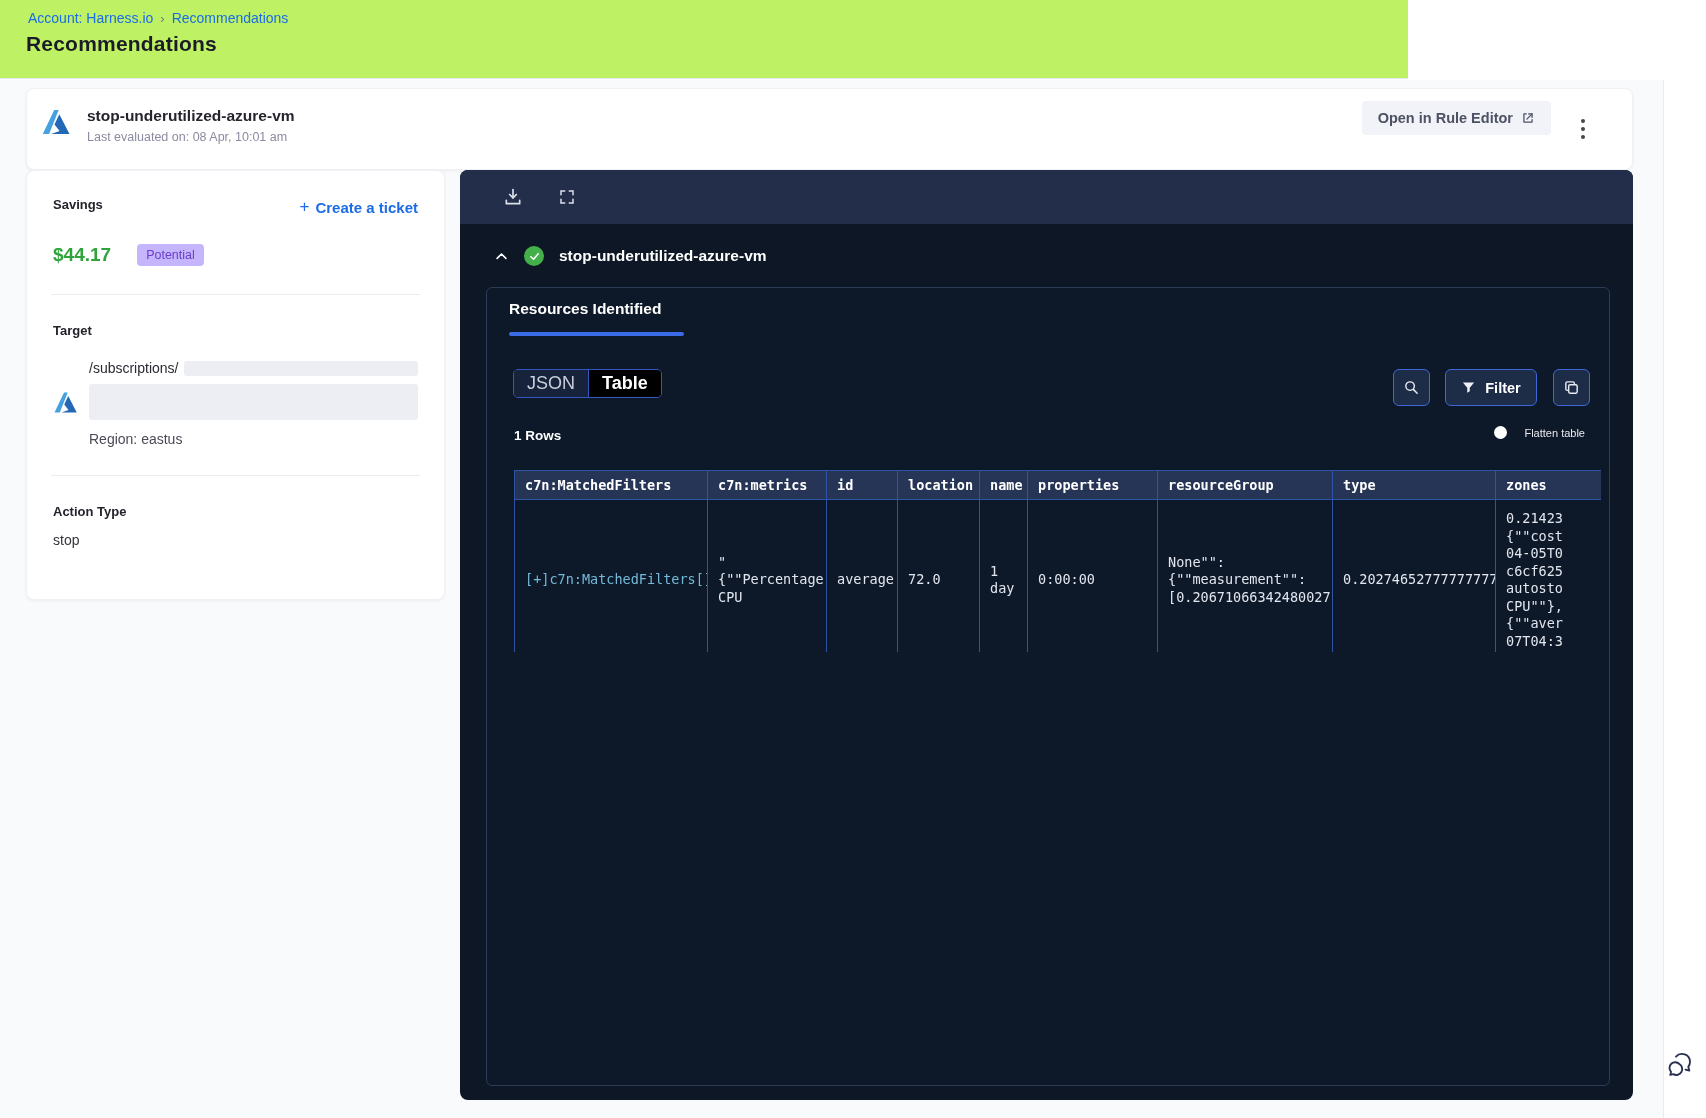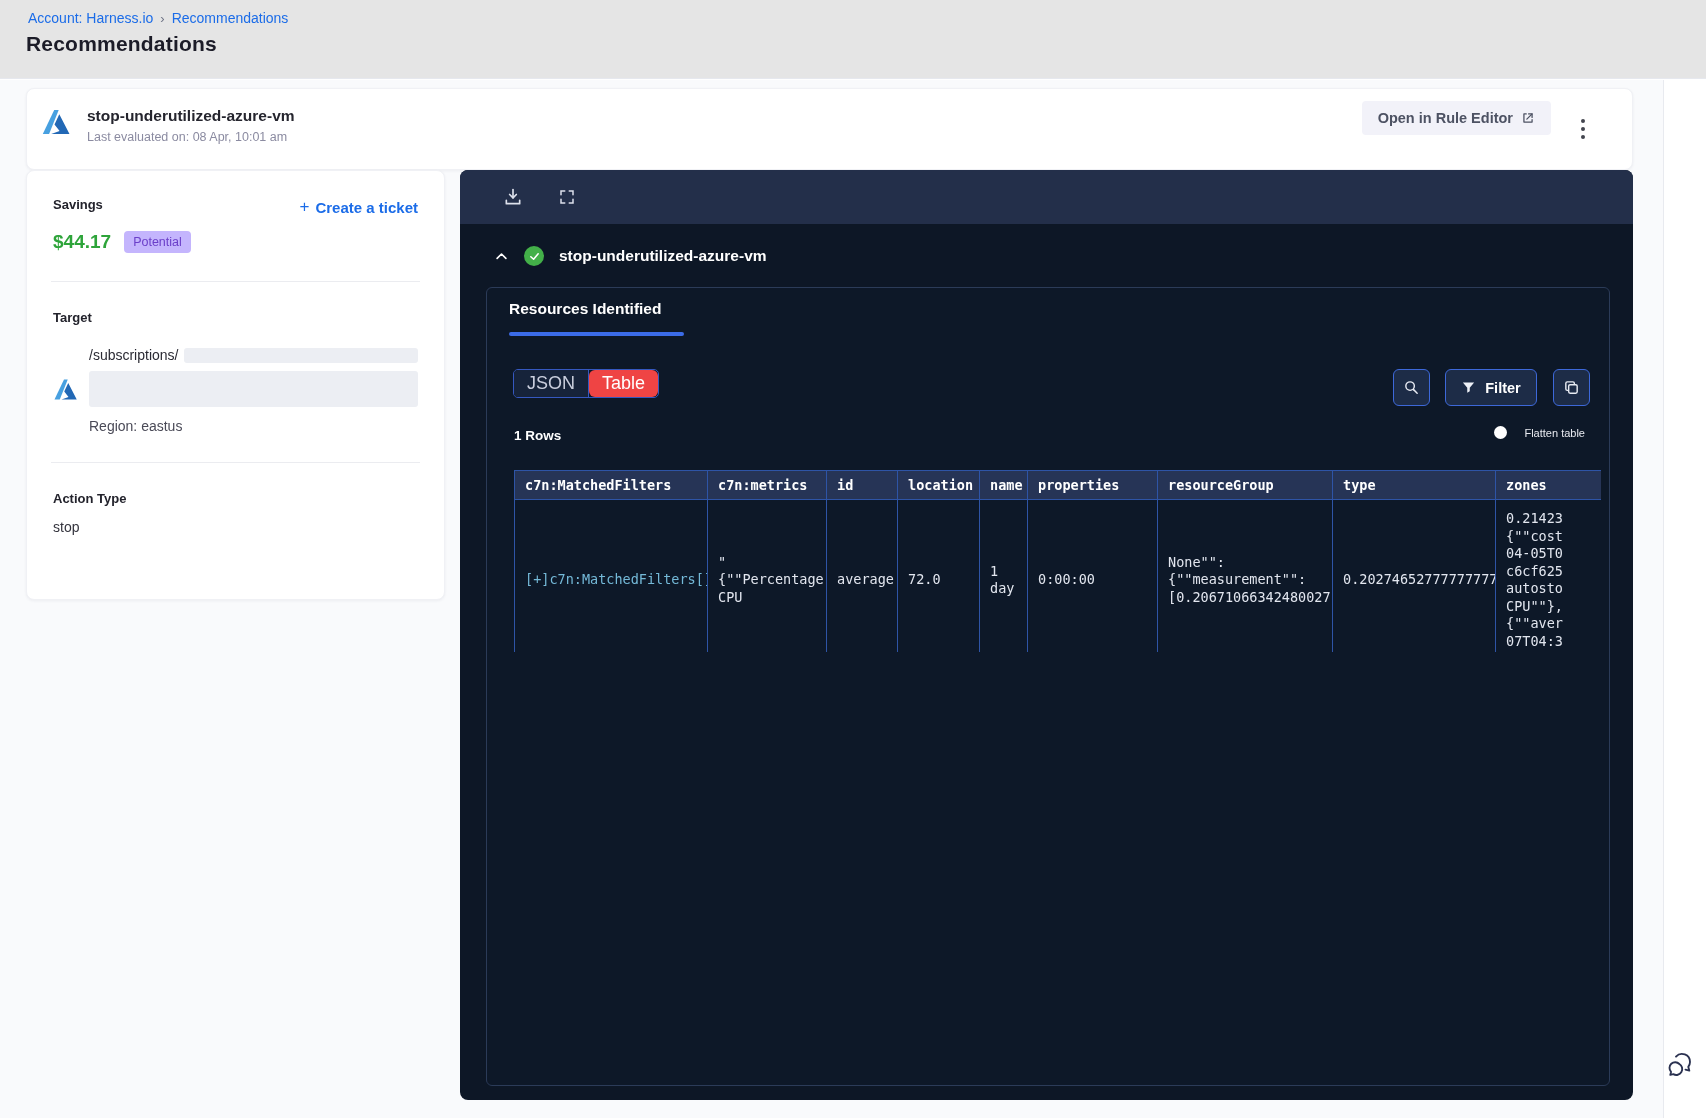--- a/index.html
+++ b/index.html
@@ -4,21 +4,21 @@
 <style>
   * { box-sizing: border-box; margin: 0; padding: 0; }
   html,body { width:1706px; height:1118px; }
   body {
     font-family: "Liberation Sans", sans-serif;
     background:#ffffff; position:relative; overflow:hidden; color:#22222a;
   }
   .mono { font-family:"DejaVu Sans Mono", monospace; }
 
   
-  #topbar { position:absolute; left:0; top:0; width:1706px; height:79px; background:#e5e5e5; border-bottom:1px solid #e6e8ee; }
+  #topbar { position:absolute; left:0; top:0; width:1408px; height:79px; background:#bef264; border-bottom:1px solid #e6e8ee; }
   #breadcrumb { position:absolute; left:28px; top:10px; font-size:14px; display:flex; gap:7px; align-items:center; }
   #breadcrumb a { color:#1b6ce8; text-decoration:none; cursor:pointer; }
   #breadcrumb .sep { color:#6f7486; font-size:13px; }
   #page-title { position:absolute; left:26px; top:32px; font-size:21px; font-weight:700; color:#1c1c28; letter-spacing:.2px; }
 
   
   #mainbg { position:absolute; left:0; top:80px; width:1663px; height:1038px; background:#f9fafc; }
   #right-gutter { position:absolute; left:1663px; top:80px; width:43px; height:1038px; background:#ffffff; border-left:1px solid #e8eaef; }
 
   
@@ -35,21 +35,21 @@
     align-items:center; justify-content:center; cursor:pointer; }
   #kebab i { width:4px; height:4px; border-radius:50%; background:#43454f; }
 
   
   #summary-card { position:absolute; left:26px; top:170px; width:419px; height:430px; background:#fff; border-radius:8px;
     border:1px solid #f0f1f5; box-shadow:0 1px 3px rgba(40,41,61,.06); padding:26px; }
   .sc-row { display:flex; justify-content:space-between; align-items:flex-start; }
   .sc-label { font-size:13px; font-weight:700; color:#23232c; }
   #create-ticket { color:#1b6ce8; font-size:15px; font-weight:700; display:flex; gap:6px; align-items:center; cursor:pointer; }
   #create-ticket .plus { font-size:17px; font-weight:400; }
-  #savings-row { margin-top:14px; display:flex; align-items:flex-start; gap:13px; }
+  #savings-row { margin-top:27px; display:flex; align-items:flex-start; gap:26px; }
   #savings-value { font-size:19px; font-weight:700; color:#2ea43a; }
   #savings-badge { background:#c4b5fd; color:#6b3fc9; font-size:12.5px; padding:4px 9px; border-radius:4px; }
   .sc-divider { border:none; border-top:1px solid #ebecf0; margin:28px -2px; }
   #target-block { margin-top:6px; }
   #target-path-row { margin:22px 0 0 36px; display:flex; align-items:center; gap:6px; }
   #target-path { font-size:14px; color:#2a2a33; white-space:nowrap; }
   .redacted { background:#eceef3; border-radius:3px; filter:blur(.5px); }
   #redact-1 { flex:1; height:15px; }
   #target-detail-row { margin:8px 0 0 0; display:flex; align-items:center; gap:11px; }
   #redact-2 { flex:1; height:36px; }
@@ -66,21 +66,21 @@
   #panel-rule-name { color:#ffffff; font-size:15.5px; font-weight:700; }
 
   #inner-card { position:absolute; left:26px; top:117px; width:1124px; height:799px; border:1px solid #2b3b58; border-radius:6px; background:#0d1828; }
   #tab-resources { position:absolute; left:22px; top:12px; cursor:pointer; }
   #tab-resources .tab-label { color:#fff; font-size:15.5px; font-weight:700; }
   #tab-resources .tab-underline { margin-top:14px; height:3.5px; width:175px; background:#3b6ce8; border-radius:2px; }
 
   #view-toggle { position:absolute; left:26px; top:81px; display:flex; border:1px solid #3558c0; border-radius:5px; overflow:hidden; height:29px; }
   #view-toggle .seg { padding:0 13px; display:flex; align-items:center; font-size:18px; cursor:pointer; }
   #seg-json { color:#c9cedd; background:#16233a; border-right:1px solid #3558c0; }
-  #seg-table { color:#ffffff; font-weight:400; background:#ef4444;border-radius:6px; }
+  #seg-table { color:#ffffff; font-weight:700; background:#000000; }
 
   .icon-btn { position:absolute; top:81px; width:37px; height:37px; background:#1d2c47; border:1px solid #3d68d9; border-radius:6px;
     display:flex; align-items:center; justify-content:center; color:#e8ebf3; cursor:pointer; }
   #search-btn { left:906px; }
   #filter-btn { left:958px; width:92px; gap:9px; font-size:14.5px; font-weight:700; color:#fff; }
   #copy-btn  { left:1066px; }
 
   #rows-count { position:absolute; left:27px; top:140px; color:#ffffff; font-size:13.5px; font-weight:700; }
   #flatten-row { position:absolute; right:24px; top:138px; display:flex; align-items:center; gap:17px; }
   #flatten-knob { width:13px; height:13px; border-radius:50%; background:#ffffff; cursor:pointer; }

